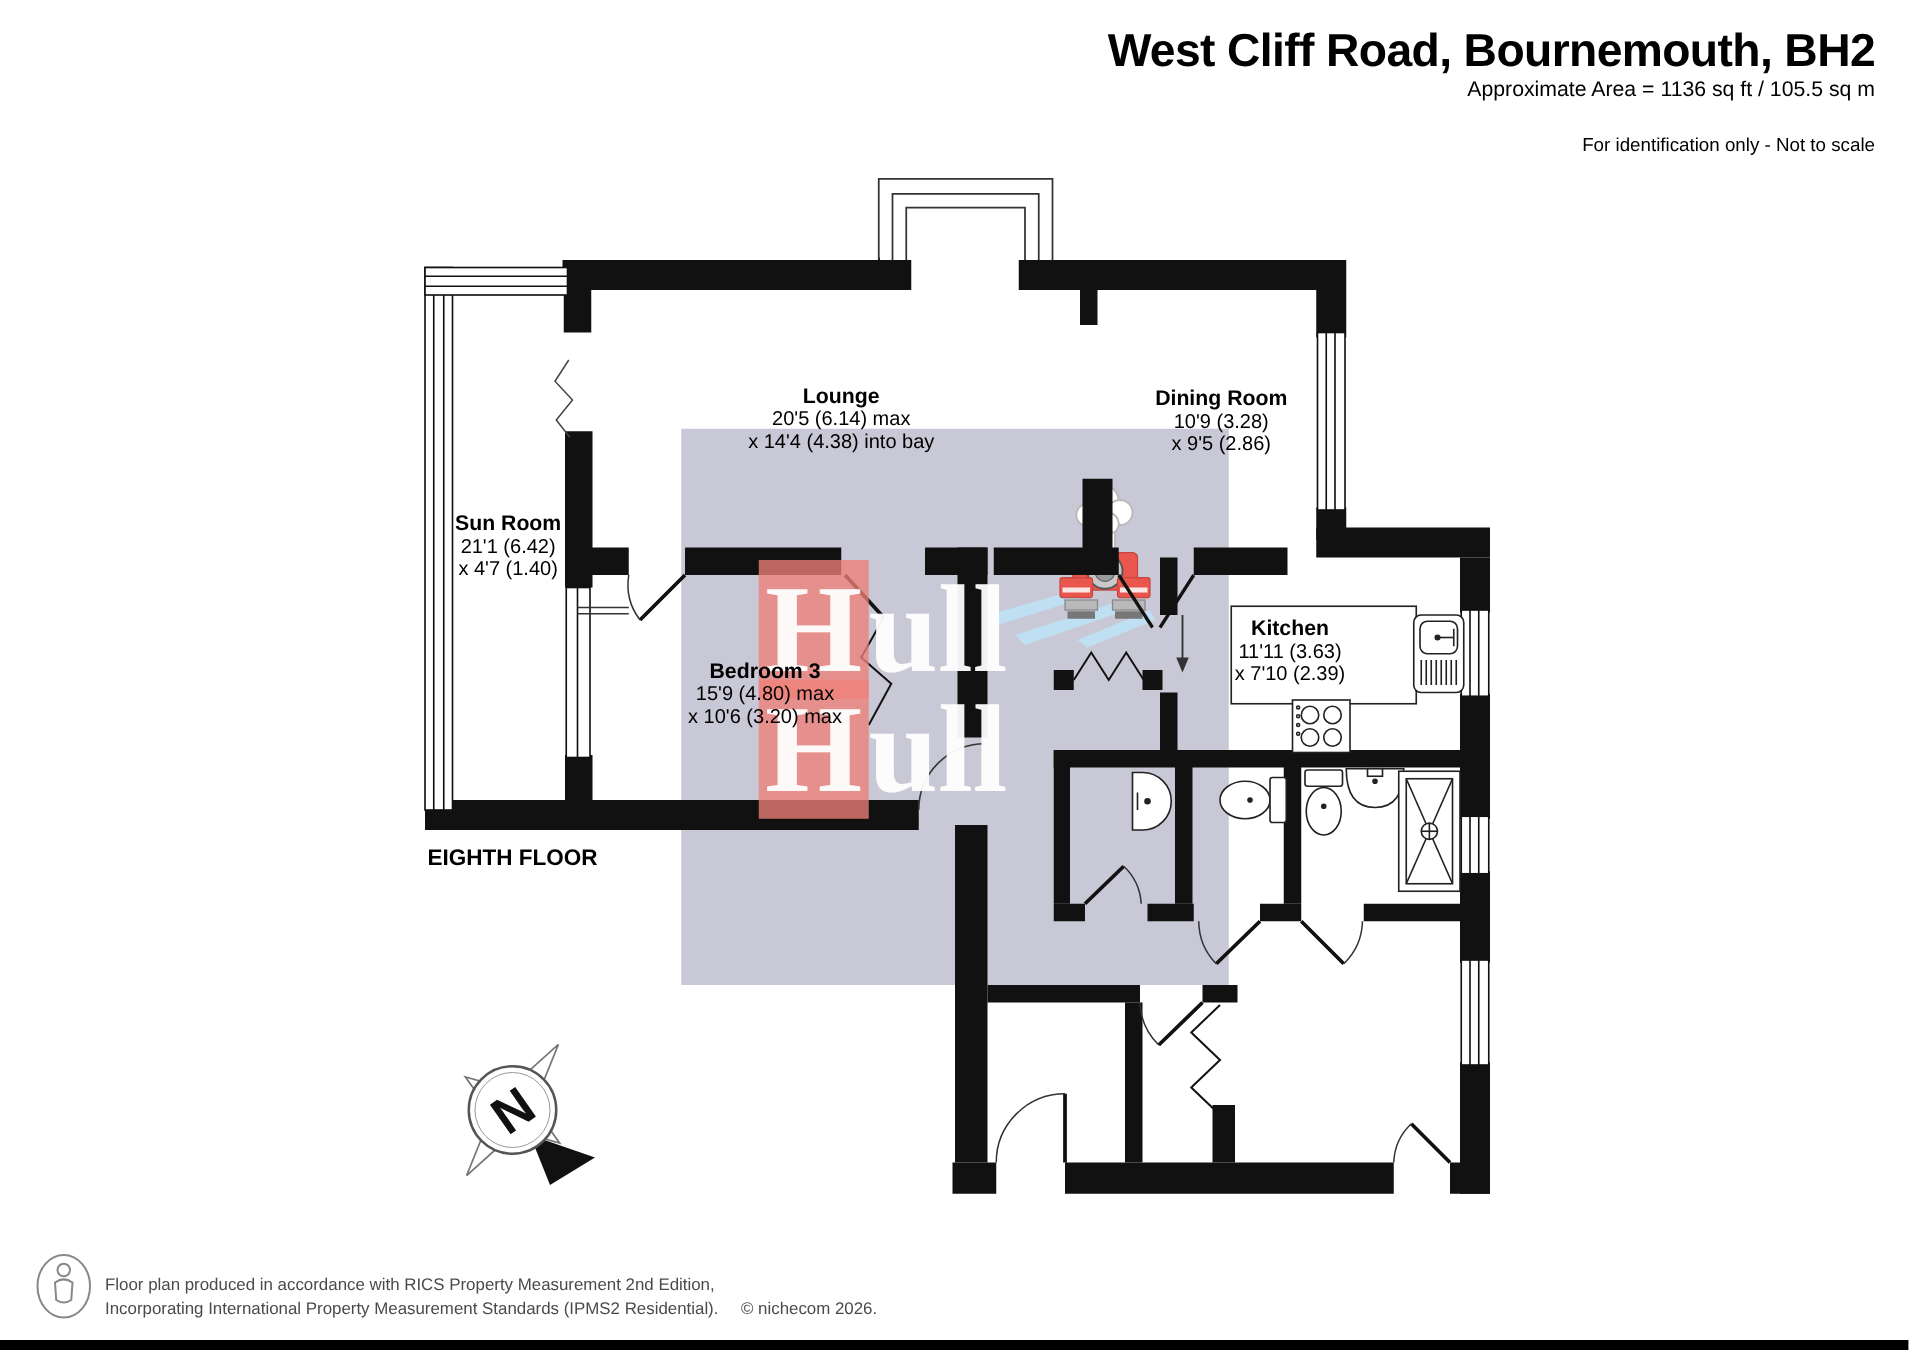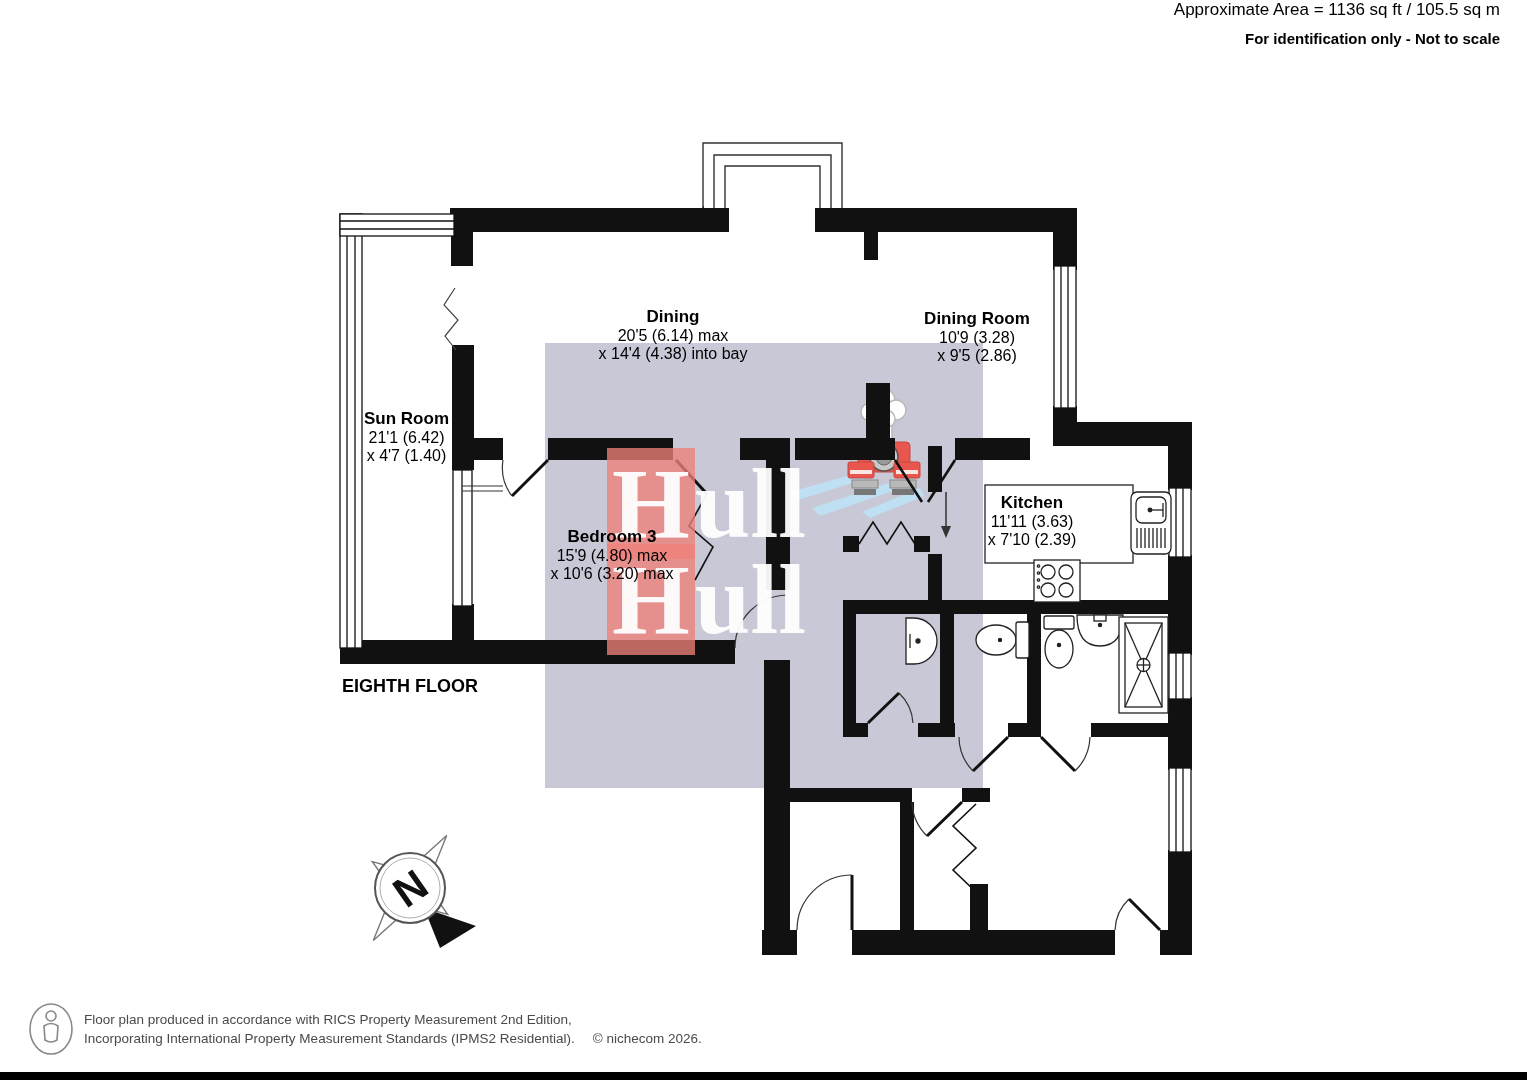--- a/index.html
+++ b/index.html
@@ -2,21 +2,21 @@
 <html><head>
 <meta charset="utf-8">
 <style>
   html,body{margin:0;padding:0;background:#fff;}
   #page{position:relative;width:1527px;height:1080px;background:#fff;overflow:hidden;
         font-family:"Liberation Sans",sans-serif;color:#000;}
   
   #header{position:absolute;top:0;right:27px;text-align:right;z-index:6;}
   #title{font-size:37px;font-weight:bold;letter-spacing:-0.5px;margin-top:20px;}
   #area{font-size:17px;}
-  #note{font-size:15px;margin-top:10px;font-weight:bold;}
+  #note{font-size:15px;margin-top:26px;}
   
   #wm-square{position:absolute;left:545px;top:343px;width:438px;height:445px;
              background:rgba(125,125,158,0.42);z-index:1;}
   #wm-text{position:absolute;left:607px;top:425px;z-index:3;
            font-family:"Liberation Serif",serif;font-weight:bold;font-size:100px;
            line-height:96px;color:rgba(255,255,255,0.95);margin-top:31px;}
   #wm-text .wm-line{white-space:nowrap;}
   #wm-text .initial{background:rgba(238,128,120,0.78);padding:0 5px;}
   
   #plan{position:absolute;left:0;top:0;z-index:2;}
@@ -24,31 +24,32 @@
   .room-label{position:absolute;text-align:center;z-index:4;font-size:16px;line-height:18.5px;}
   .room-label .rname{font-weight:bold;font-size:17px;}
   #label-lounge{left:553px;top:308px;width:240px;}
   #label-dining{left:877px;top:310px;width:200px;}
   #label-sunroom{left:344px;top:410px;width:125px;}
   #label-bedroom1{left:512px;top:528px;width:200px;}
   #label-kitchen{left:956px;top:494px;width:152px;}
   #label-bedroom2{left:955px;top:793px;width:200px;}
   #floor-label{position:absolute;left:342px;top:676px;font-size:18px;font-weight:bold;z-index:4;text-align:center;}
   
-  #footer{position:absolute;left:28px;top:1002px;z-index:6;display:flex;align-items:center;}
+  #footer{position:absolute;left:28px;top:1002px;z-index:6;display:flex;align-items:flex-end;}
   #footer-text{margin-left:10px;font-size:13.5px;line-height:19px;color:#4a4a4a;}
   #footer-copyright{margin-left:18px;}
   #bottom-bar{position:absolute;left:0;bottom:0;width:100%;height:8px;background:#000;z-index:6;}
 </style>
 </head>
 <body>
 
 <div id="page">
 
   <div id="header">
+    <div id="title">West Cliff Road, Bournemouth, BH2</div>
     <div id="area">Approximate Area = 1136 sq ft / 105.5 sq m</div>
     <div id="note">For identification only - Not to scale</div>
   </div>
 
   <div id="wm-square"></div>
 
   <svg id="plan" width="1527" height="1080" viewBox="0 0 1527 1080">
 
     <g>
 
@@ -291,21 +292,21 @@
       <text transform="rotate(-35)" x="0" y="15" text-anchor="middle" font-family="Liberation Sans, sans-serif" font-size="42" font-weight="bold" fill="#111">N</text>
     </g>
   </svg>
 
   <div id="wm-text">
     <div class="wm-line"><span class="initial">H</span><span>ull</span></div>
     <div class="wm-line"><span class="initial">H</span><span>ull</span></div>
   </div>
 
   <div class="room-label" id="label-lounge">
-    <div class="rname">Dining</div>
+    <div class="rname">Lounge</div>
     <div>20'5 (6.14) max</div>
     <div>x 14'4 (4.38) into bay</div>
   </div>
   <div class="room-label" id="label-dining">
     <div class="rname">Dining Room</div>
     <div>10'9 (3.28)</div>
     <div>x 9'5 (2.86)</div>
   </div>
   <div class="room-label" id="label-sunroom">
     <div class="rname">Sun Room</div>

